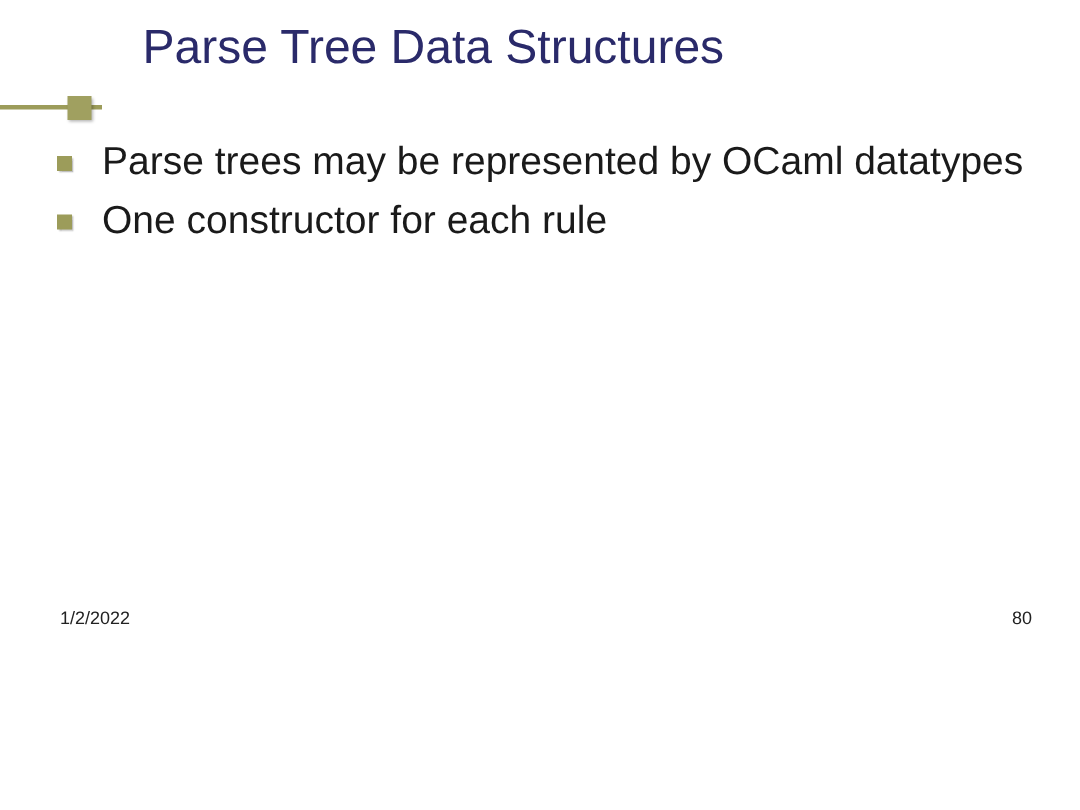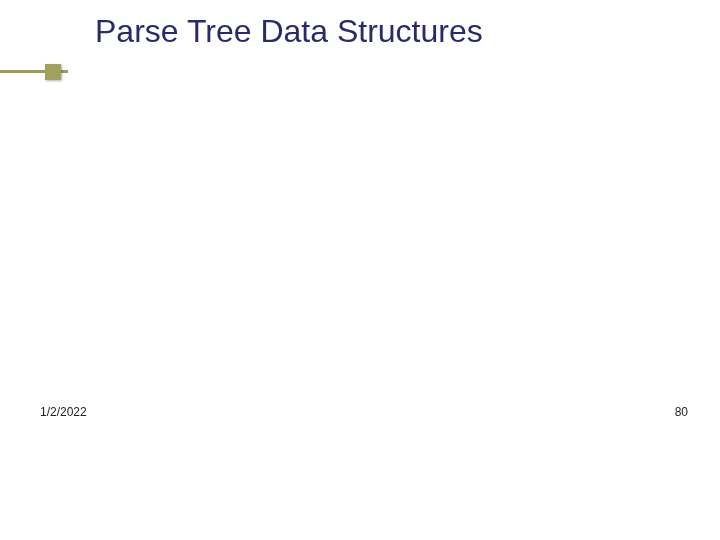--- a/index.html
+++ b/index.html
@@ -99,22 +99,30 @@
   <div class="title-area">
     <div class="title-deco">
       <div class="deco-line"></div>
       <div class="deco-square"></div>
     </div>
     <div class="title-text">Parse Tree Data Structures</div>
   </div>
 
   <div class="content">
 
+    <div class="bullet-row">
+      <div class="bullet-icon"></div>
+      <div class="bullet-text">Parse trees may be represented by OCaml datatypes</div>
+    </div>
 
 
+    <div class="bullet-row">
+      <div class="bullet-icon"></div>
+      <div class="bullet-text">One constructor for each rule</div>
+    </div>
 
 
   </div>
 
   <div class="footer">
     <span>1/2/2022</span>
     <span>80</span>
   </div>
 
 </div>

